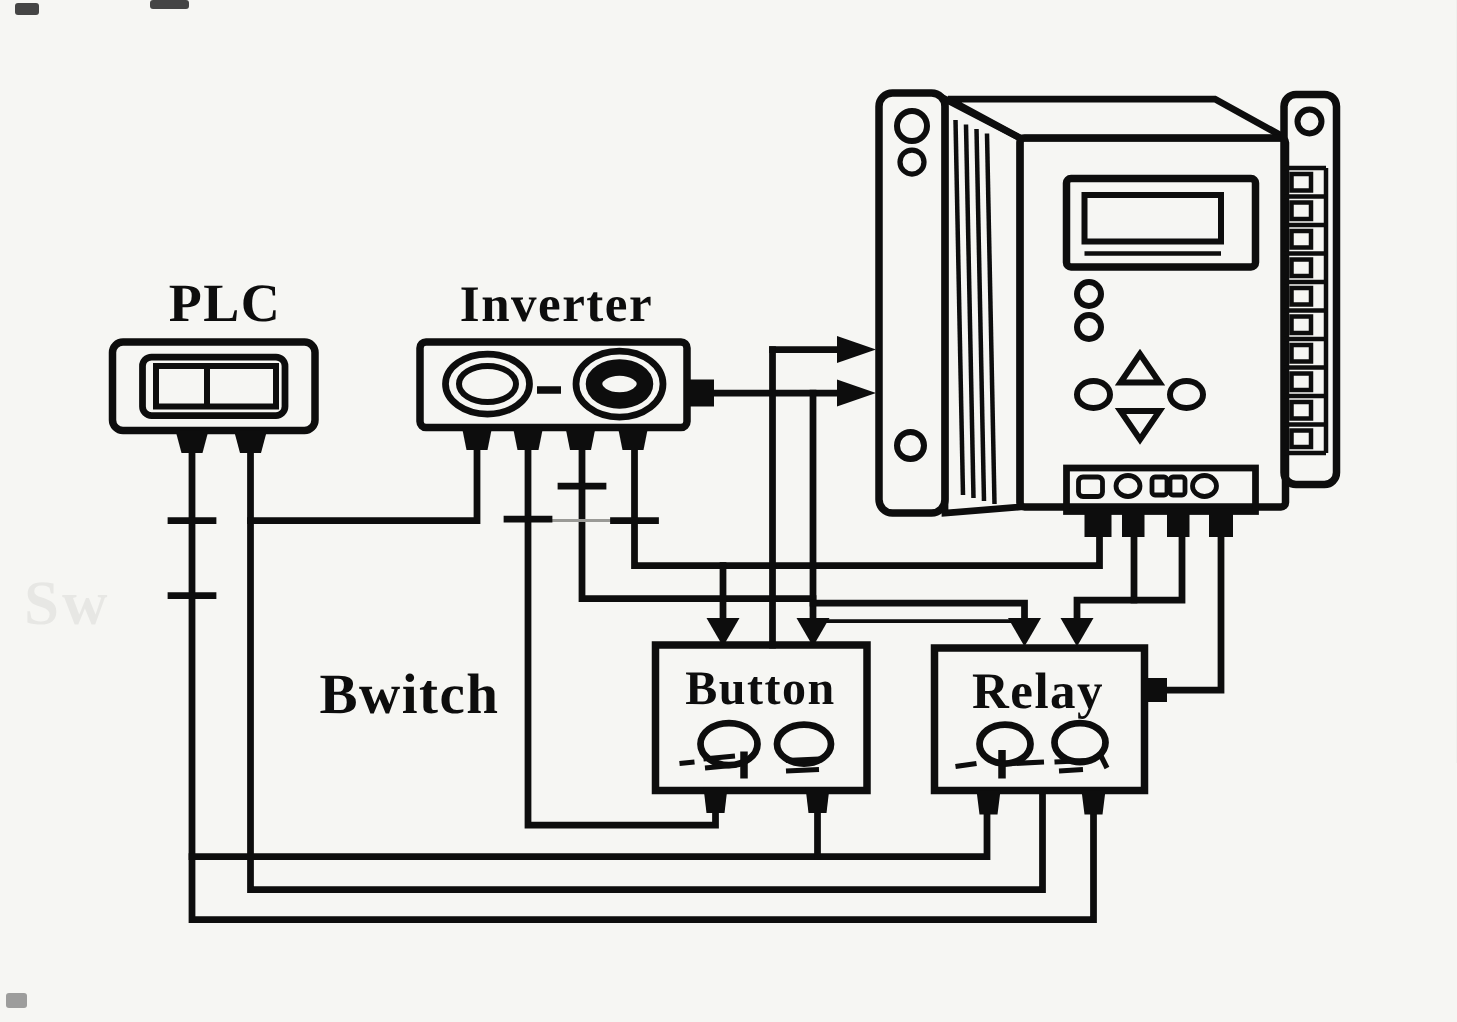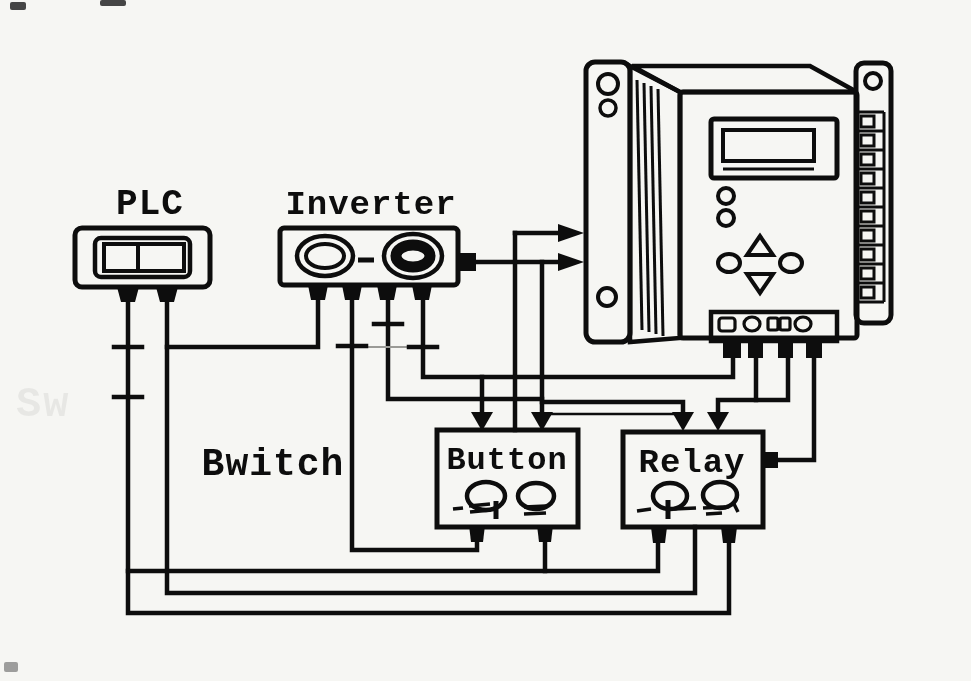--- a/index.html
+++ b/index.html
@@ -1,18 +1,18 @@
 <!DOCTYPE html>
 <html><head>
 <meta charset="utf-8">
 <style>
   html,body{margin:0;padding:0;background:#e9eae7;}
   #stage{
     position:relative;width:971px;height:681px;background:#f6f6f3;
-    font-family:Liberation Mono, monospace;overflow:hidden;
+    font-family:Liberation Serif, serif;overflow:hidden;
   }
   svg{position:absolute;left:0;top:0;}
   .lbl{font-weight:600;fill:#0d0d0d;letter-spacing:1px;}
   .wm{font-weight:600;fill:#000;opacity:0.055;letter-spacing:2px;}
 </style>
 </head>
 <body>
 
 <div id="stage">
 <svg width="971" height="681" viewBox="0 0 971 681">

